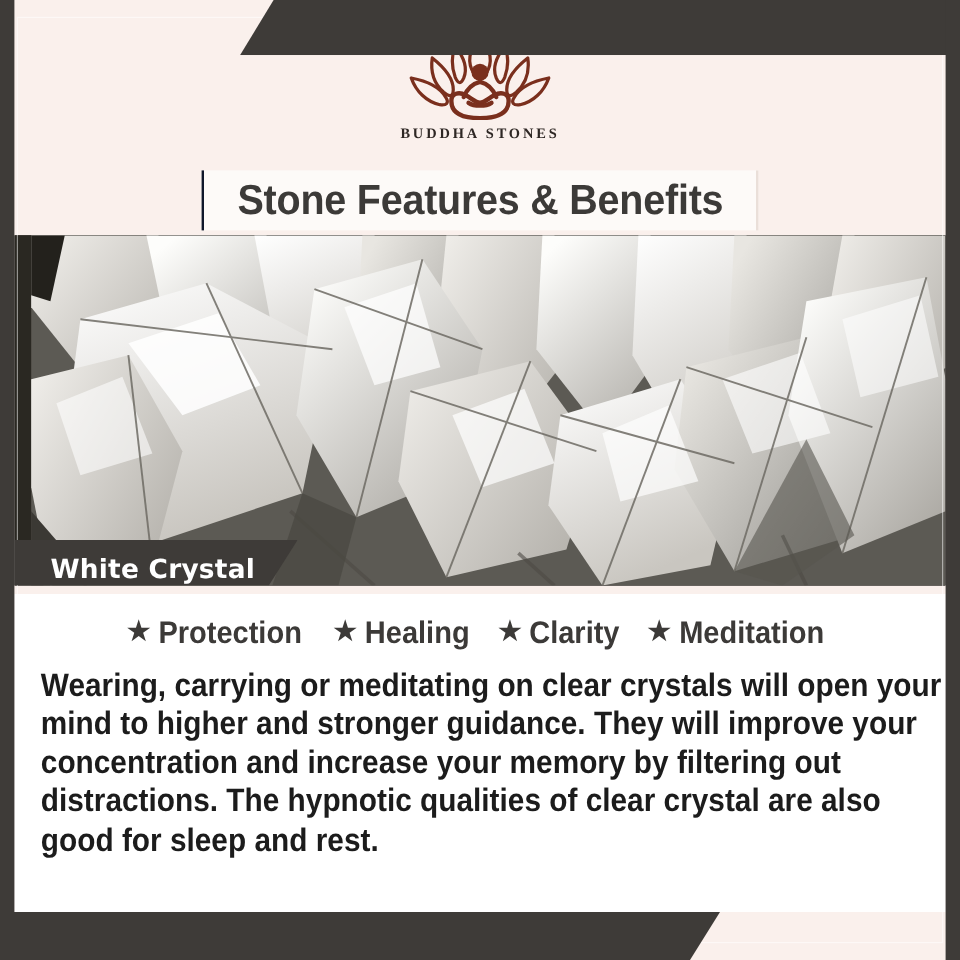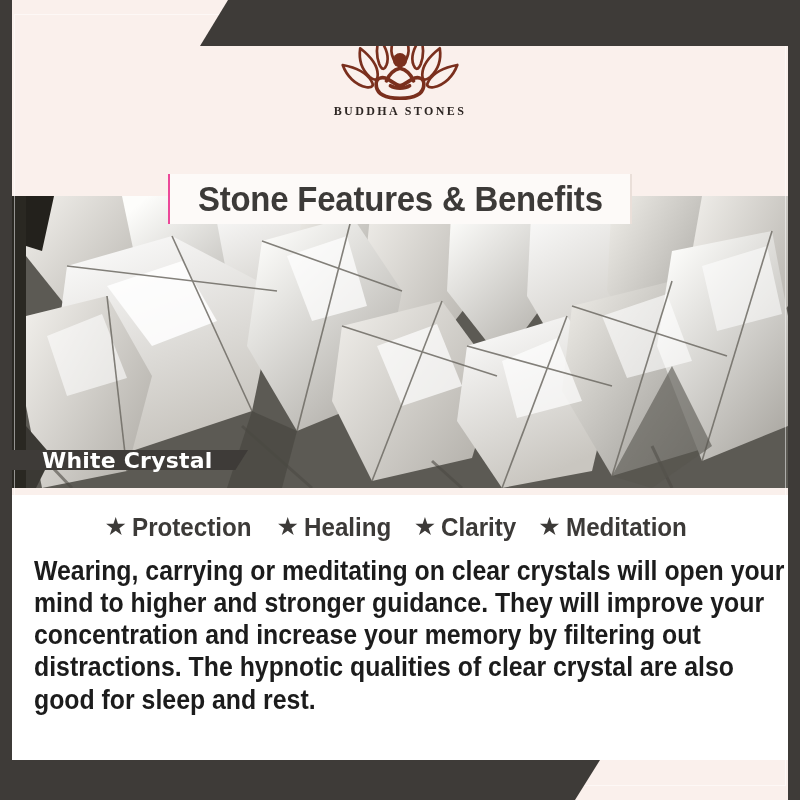--- a/index.html
+++ b/index.html
@@ -104,28 +104,27 @@
   }
 
   
   .title-band {
     position: absolute;
     top: 142px;
     left: 168px;
     width: 464px;
     height: 50px;
     background: #fdfaf8;
-    border-left: 2px solid #ec4899;
+    border-left: 2px solid #0f172a;
     border-right: 2px solid #eadfd9;
     display: flex;
     align-items: center;
     justify-content: center;
     z-index: 4;
     box-sizing: border-box;
-    margin-top: 32px;
   }
   .title-text {
     font-family: "Liberation Sans Narrow", "Liberation Sans", sans-serif;
     font-size: 35px;
     font-weight: bold;
     color: #3c3a38;
     letter-spacing: -0.2px;
     transform: scaleX(0.94);
     white-space: nowrap;
   }
@@ -141,26 +140,26 @@
     background: #1d1b18;
     z-index: 1;
   }
   .photo svg { display: block; width: 100%; height: 100%; }
 
   .caption-band {
     position: absolute;
     left: 12px;
     top: 450px;
     width: 236px;
-    height: 20px;
+    height: 38px;
     background: #3e3b38;
     clip-path: polygon(0 0, 236px 0, 212px 38px, 0 38px);
     z-index: 5;
     display: flex;
-    align-items: center;
+    align-items: flex-end;
   }
   .caption-text {
     color: #ffffff;
     font-family: "DejaVu Sans", sans-serif;
     font-size: 22px;
     font-weight: bold;
     letter-spacing: 0.2px;
     padding-left: 30px;
     white-space: nowrap;
   }

